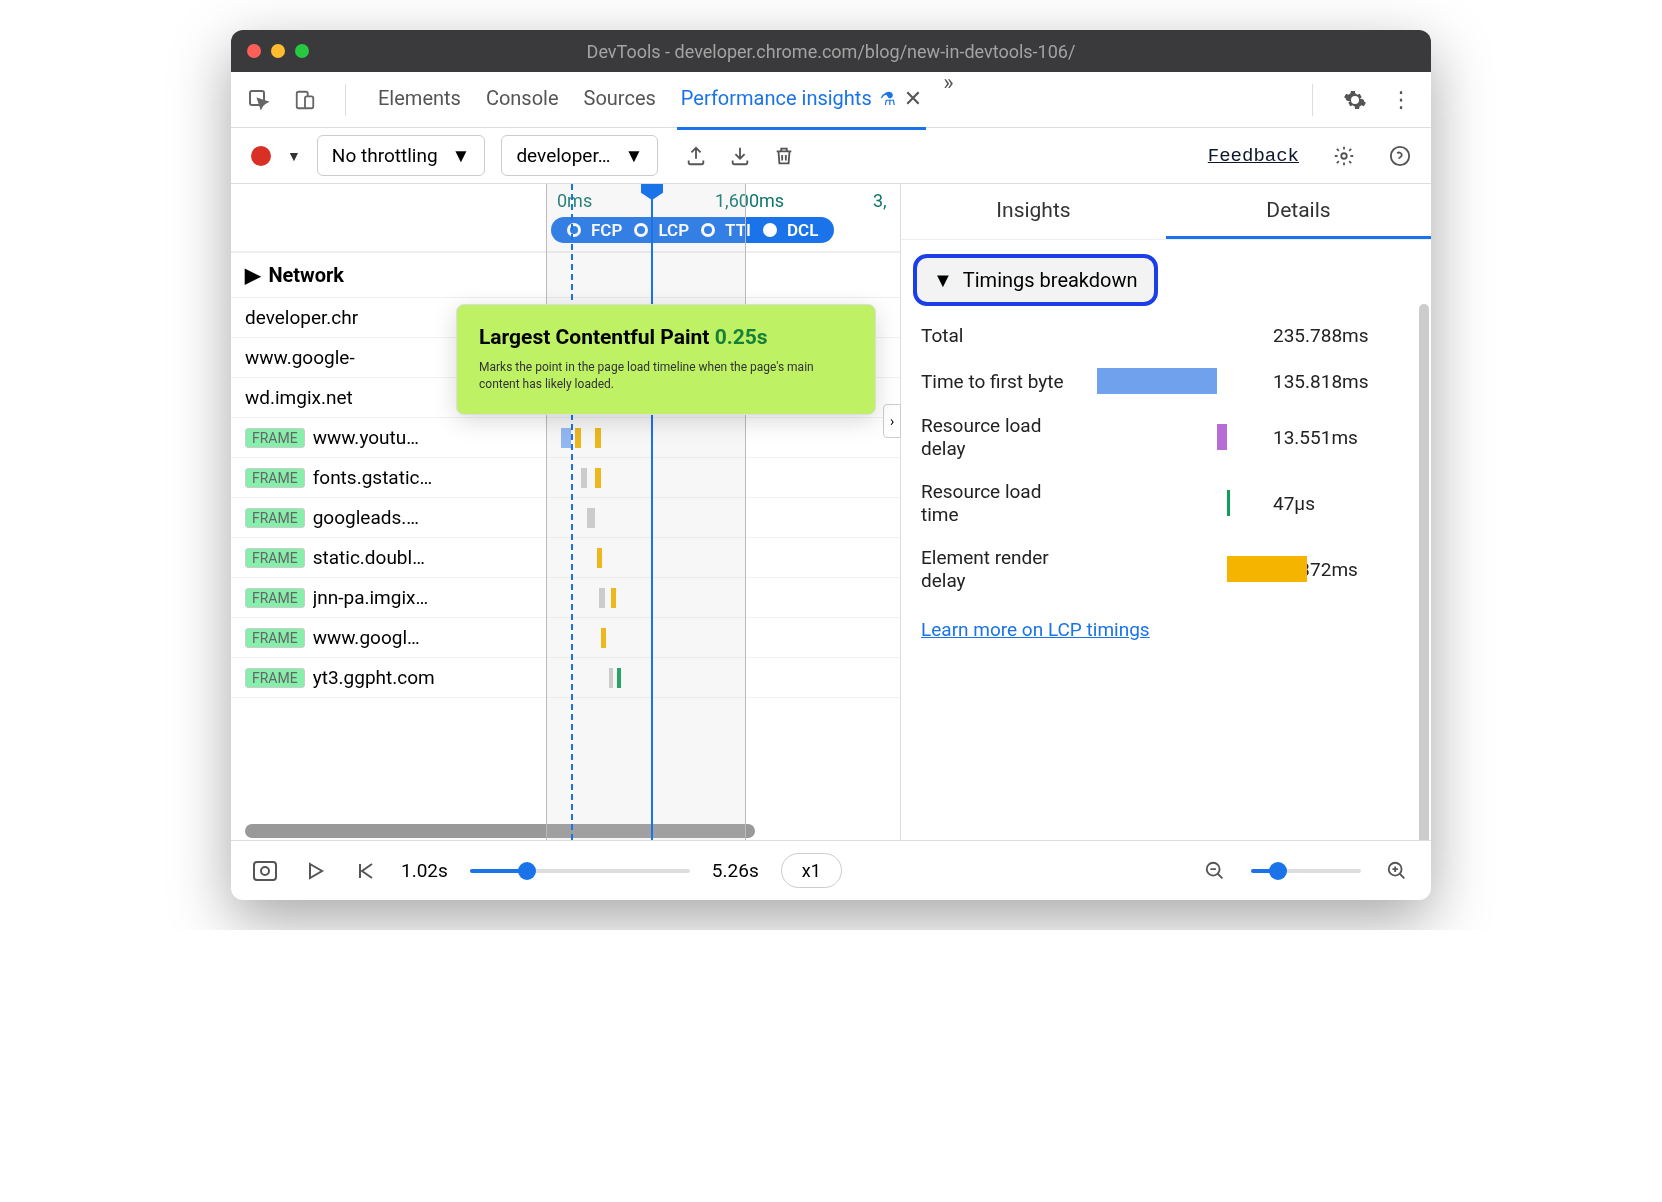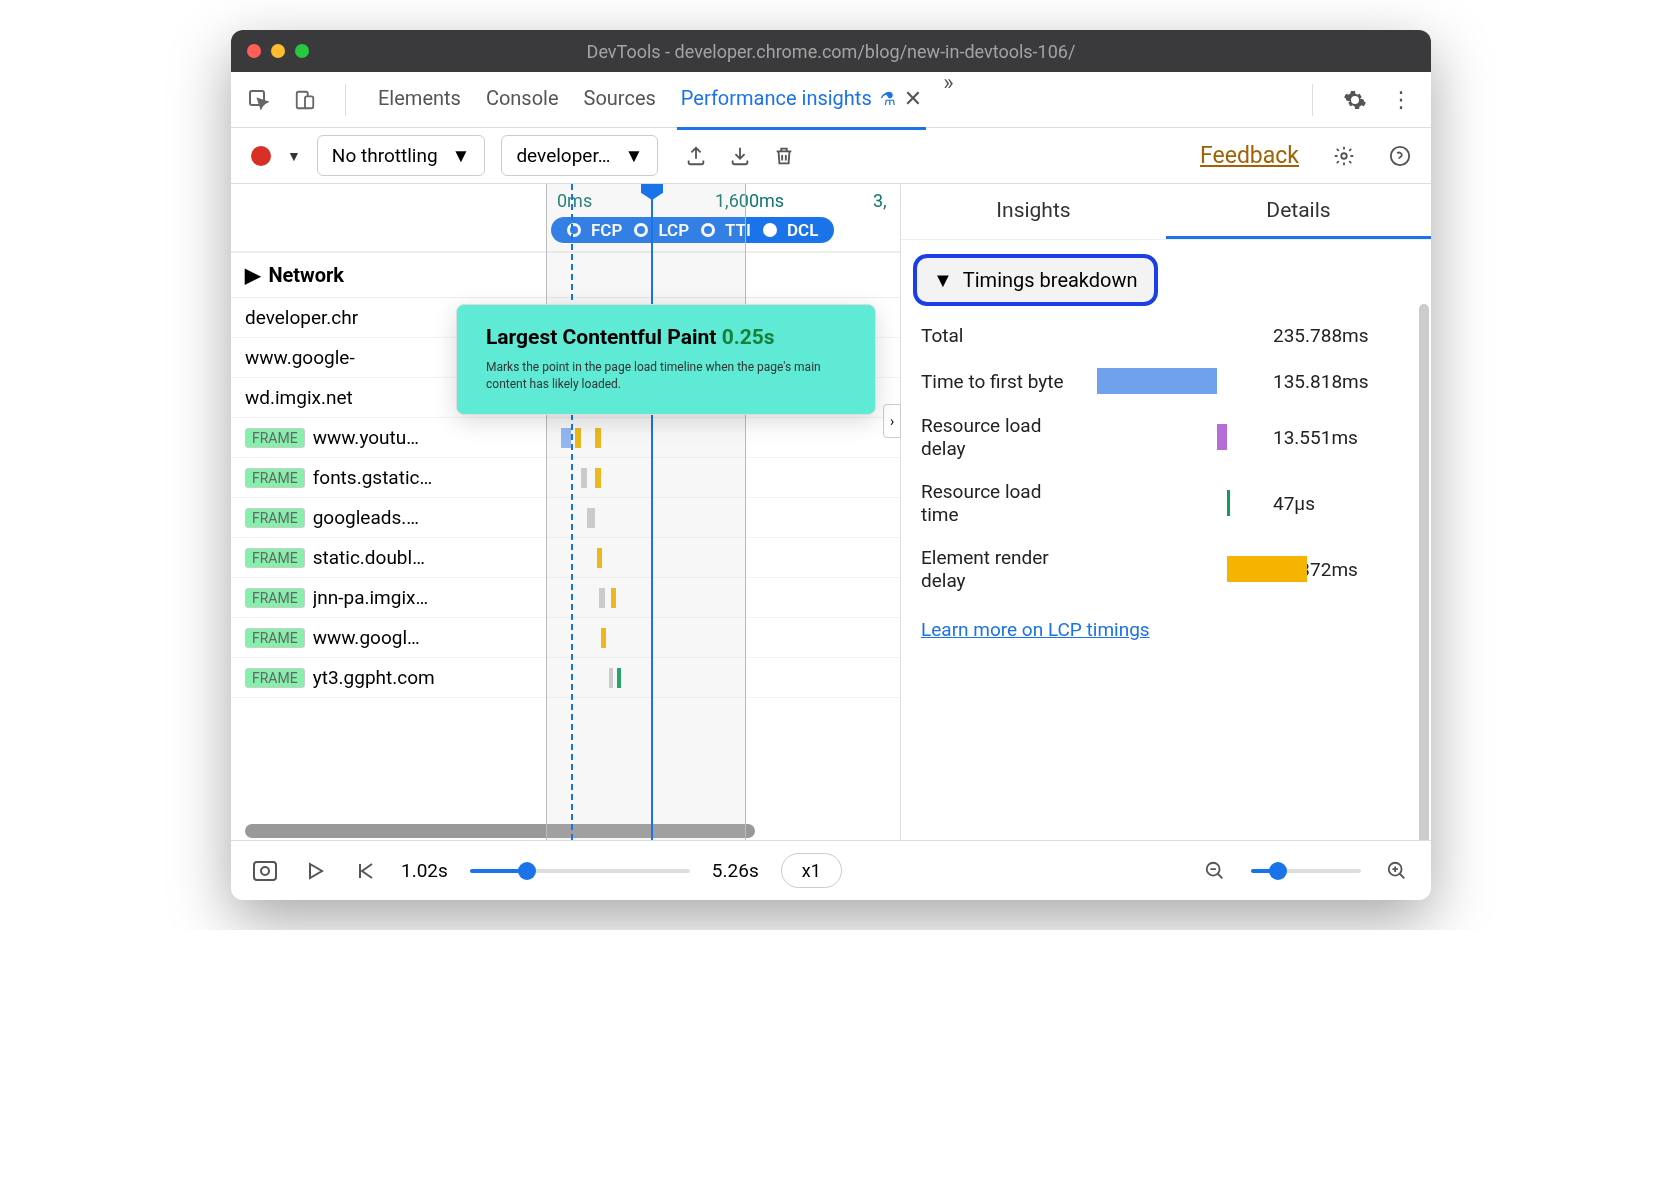--- a/index.html
+++ b/index.html
@@ -21,42 +21,42 @@
 .flask { font-size: 18px; }
 .tab-close { font-size: 22px; color: #555; cursor: pointer; }
 .more-tabs { font-size: 22px; color: #555; cursor: pointer; }
 .right-icons { display: flex; align-items: center; gap: 18px; }
 .icon-btn { width: 28px; height: 28px; display: flex; align-items: center; justify-content: center; color: #555; cursor: pointer; font-size: 22px; }
 .toolbar { height: 56px; border-bottom: 1px solid #ddd; display: flex; align-items: center; padding: 0 20px; gap: 16px; }
 .record-btn { width: 20px; height: 20px; border-radius: 50%; background: #d93025; cursor: pointer; }
 .dd-arrow { font-size: 14px; color: #333; cursor: pointer; }
 .select-box { border: 1px solid #ccc; border-radius: 6px; padding: 8px 14px; font-size: 19px; display: flex; align-items: center; gap: 14px; cursor: pointer; }
 .toolbar-icons { display: flex; gap: 16px; margin-left: 8px; }
-.feedback-link { margin-left: auto; font-size: 23px; color: #a16207; text-decoration: underline; cursor: pointer; }
+.feedback-link { margin-left: auto; font-size: 19px; color: #0f172a; text-decoration: underline; cursor: pointer; font-family: Liberation Mono, monospace; }
 .settings-icon, .help-icon { font-size: 22px; color: #555; cursor: pointer; margin-left: 18px; }
 .content { flex: 1; display: flex; overflow: hidden; position: relative; }
 .left-panel { width: 670px; display: flex; flex-direction: column; position: relative; border-right: 1px solid #ddd; }
 .ruler { height: 68px; position: relative; border-bottom: 1px solid #eee; }
 .ruler-label { position: absolute; top: 6px; font-size: 18px; color: #0f766e; }
 .markers-row { position: absolute; bottom: 8px; left: 320px; display: flex; gap: 0; background: #1a73e8; border-radius: 16px; padding: 3px 10px; align-items: center; }
 .marker-item { display: flex; align-items: center; gap: 10px; color: #fff; font-size: 17px; font-weight: 600; padding: 0 6px; }
 .marker-dot { width: 14px; height: 14px; border-radius: 50%; border: 3px solid #fff; }
 .marker-dot.filled { background: #fff; }
 .playhead { position: absolute; top: 0; bottom: 0; width: 2px; background: #1a73e8; left: 420px; z-index: 5; }
 .playhead::before { content: ""; position: absolute; top: -2px; left: -10px; width: 22px; height: 18px; background: #1a73e8; clip-path: polygon(0 0, 100% 0, 100% 60%, 50% 100%, 0 60%); }
 .dashed-line { position: absolute; top: 0; bottom: 0; left: 340px; border-left: 2px dashed #1a73e8; z-index: 4; }
 .sel-range { position: absolute; top: 0; bottom: 0; left: 315px; width: 200px; background: rgba(200,200,200,0.15); z-index: 1; border-left: 1px solid #bbb; border-right: 1px solid #bbb; }
 .network-section { flex: 1; overflow: hidden; position: relative; }
 .section-header { display: flex; align-items: center; gap: 8px; padding: 10px 14px; font-size: 20px; font-weight: 700; border-top: 1px solid #eee; border-bottom: 1px solid #eee; cursor: pointer; }
 .net-row { display: flex; align-items: center; height: 40px; padding: 0 14px; border-bottom: 1px solid #f2f2f2; font-size: 19px; position: relative; }
 .frame-badge { background: #86efac; border: 1px solid #ccc; color: #666; font-size: 14px; padding: 1px 6px; border-radius: 3px; margin-right: 8px; }
 .net-label { overflow: hidden; text-overflow: ellipsis; white-space: nowrap; max-width: 190px; }
 .net-bars { position: absolute; left: 320px; right: 10px; top: 0; bottom: 0; }
 .bar { position: absolute; top: 10px; height: 20px; }
-.tooltip { position: absolute; left: 225px; top: 120px; width: 420px; background: #5eead4; border: 1px solid #ddd; border-radius: 8px; box-shadow: 0 6px 24px rgba(0,0,0,0.15); padding: 20px 29px; z-index: 20; }
+.tooltip { position: absolute; left: 225px; top: 120px; width: 420px; background: #bef264; border: 1px solid #ddd; border-radius: 8px; box-shadow: 0 6px 24px rgba(0,0,0,0.15); padding: 20px 22px; z-index: 20; }
 .tooltip-title { font-size: 21px; font-weight: 700; }
 .tooltip-time { color: #188038; }
 .tooltip-desc { font-size: 12px; color: #333; margin-top: 10px; line-height: 1.45; }
 .right-panel { flex: 1; display: flex; flex-direction: column; overflow: auto; position: relative; }
 .insight-tabs { display: flex; height: 56px; border-bottom: 1px solid #eee; }
 .insight-tab { flex: 1; display: flex; align-items: center; justify-content: center; font-size: 21px; color: #333; cursor: pointer; border-bottom: 3px solid transparent; }
 .insight-tab.active { border-bottom-color: #1a73e8; }
 .breakdown-header { display: flex; align-items: center; gap: 10px; padding: 10px 16px; font-size: 20px; background: #f3f3f3; border: 4px solid #1a3fe8; border-radius: 14px; margin: 14px 12px 6px 12px; width: fit-content; cursor: pointer; }
 .timing-row { display: flex; align-items: center; padding: 10px 20px; gap: 16px; }
 .timing-label { width: 160px; font-size: 19px; color: #222; }

